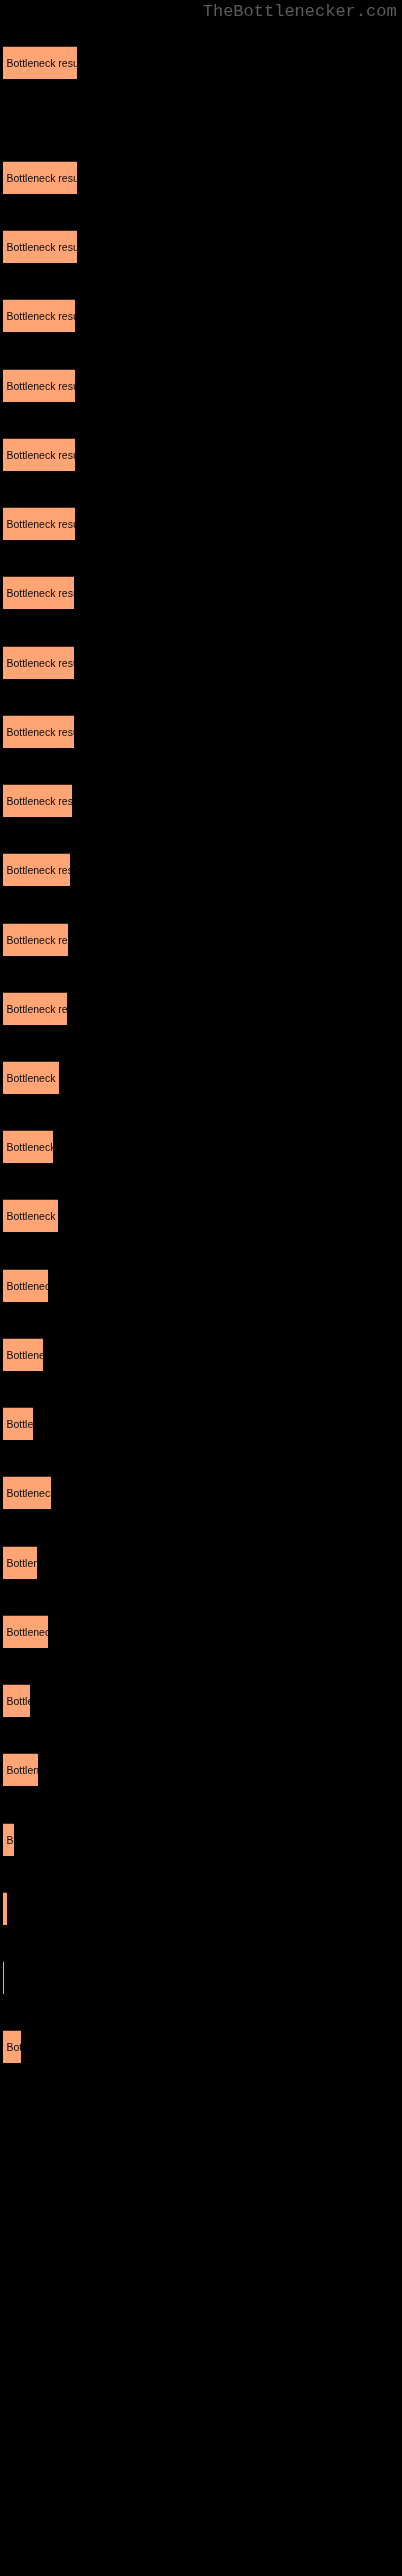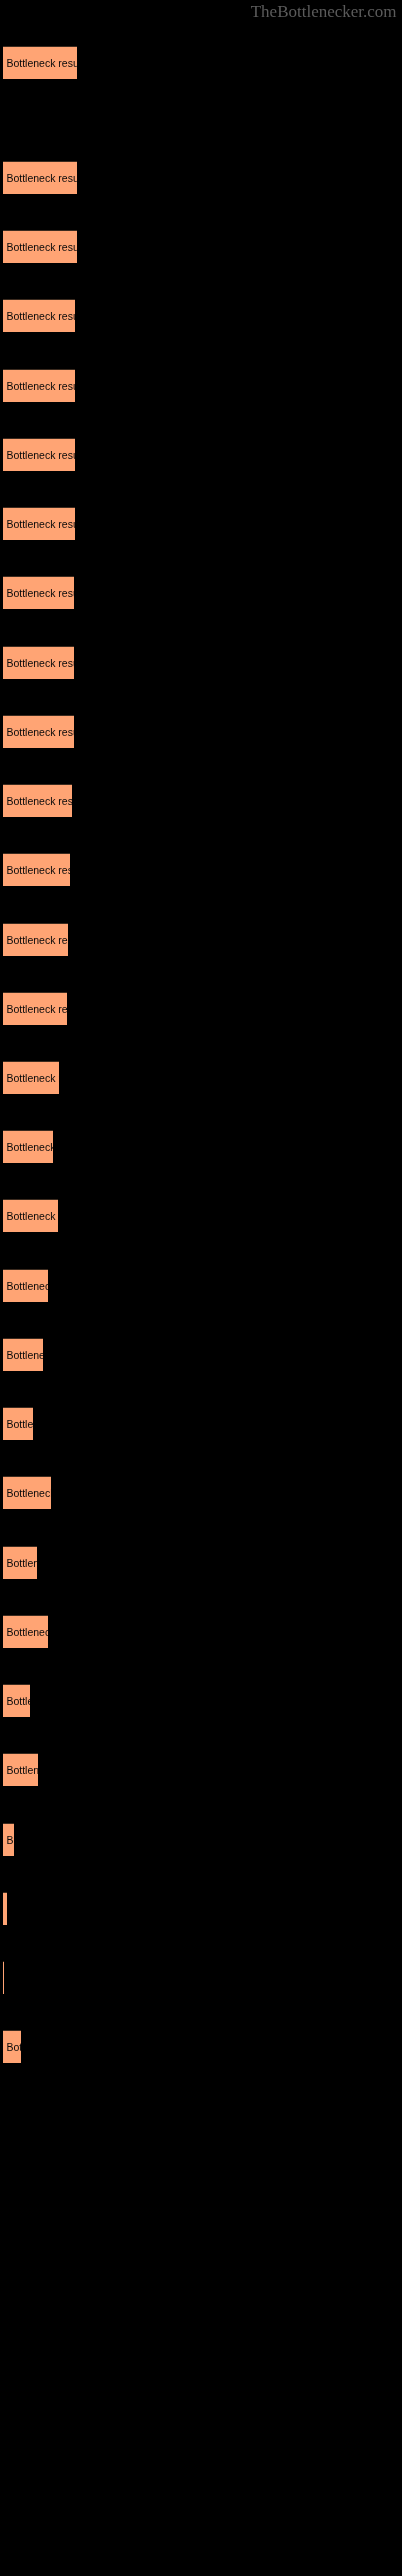--- a/index.html
+++ b/index.html
@@ -28,21 +28,21 @@
 
   #watermark {
     position: absolute;
     right: 6.4px;
     top: 0.8px;
     font-size: 17px;
     line-height: 21px;
     color: #5b5b5b;
     letter-spacing: 0px;
     white-space: nowrap;
-    font-family: Liberation Serif, serif;
+    font-family: Liberation Mono, monospace;
   }
 
   #plot-area {
     position: absolute;
     left: 0;
     top: 0;
     width: 403px;
     height: 2576px;
   }
 

